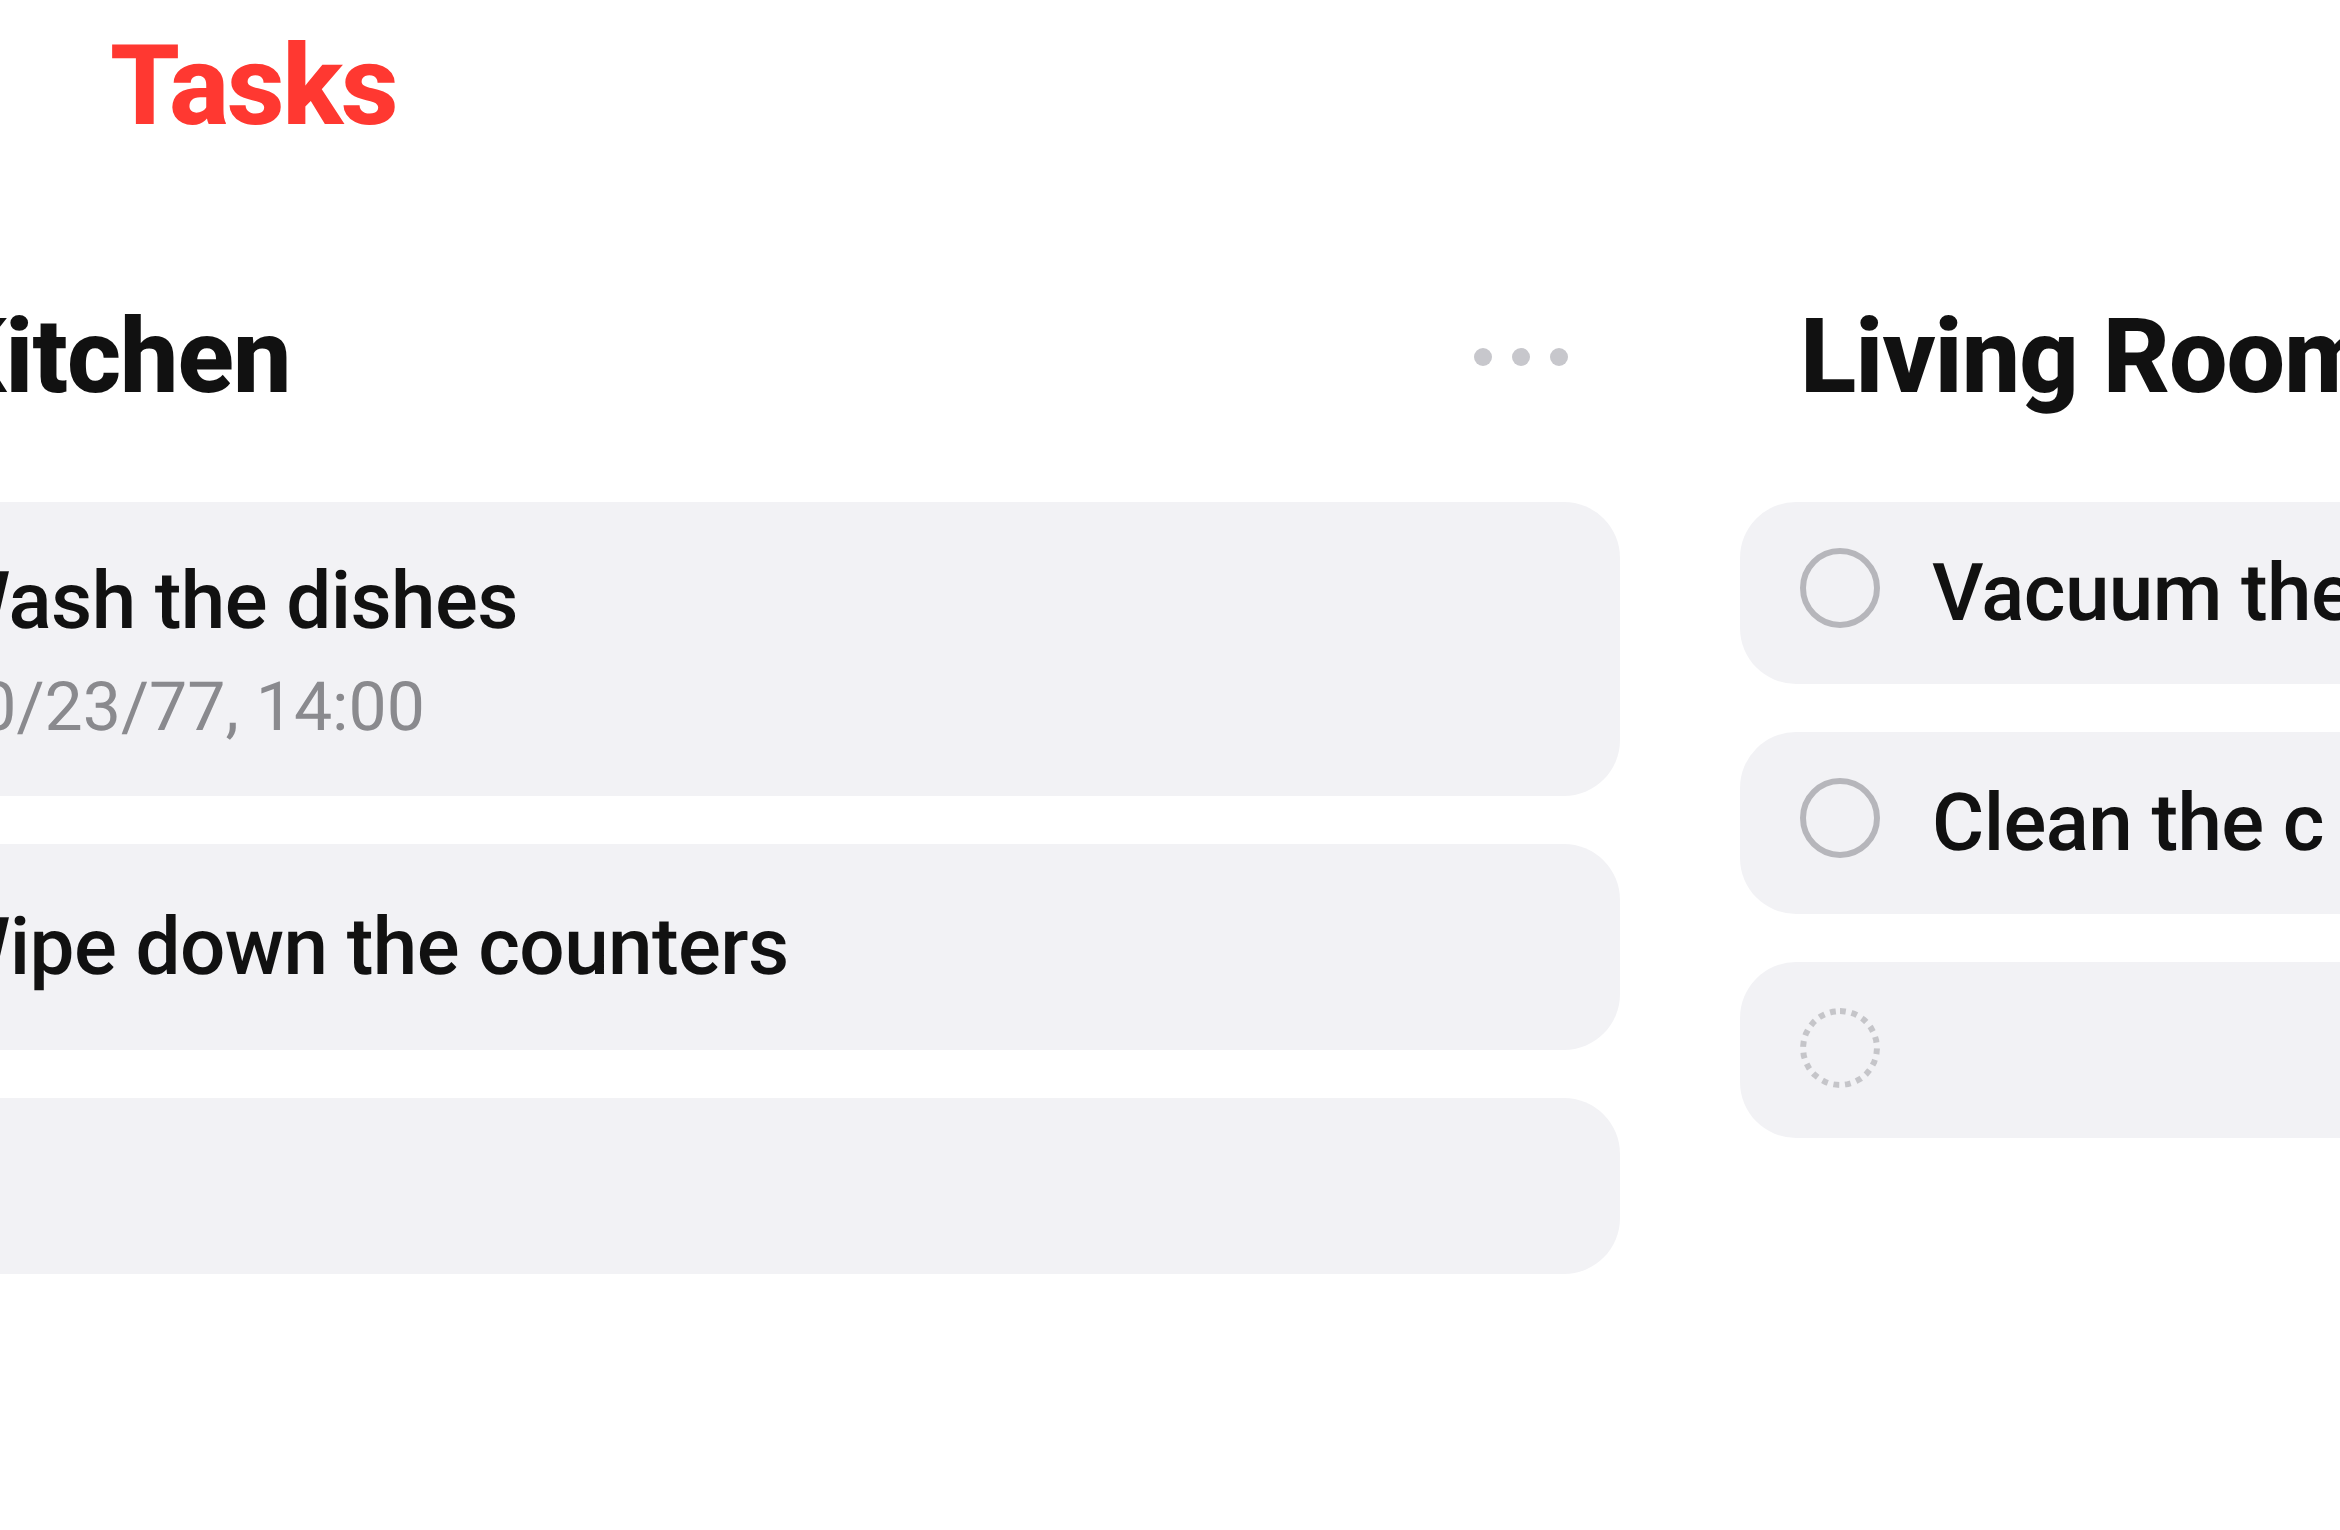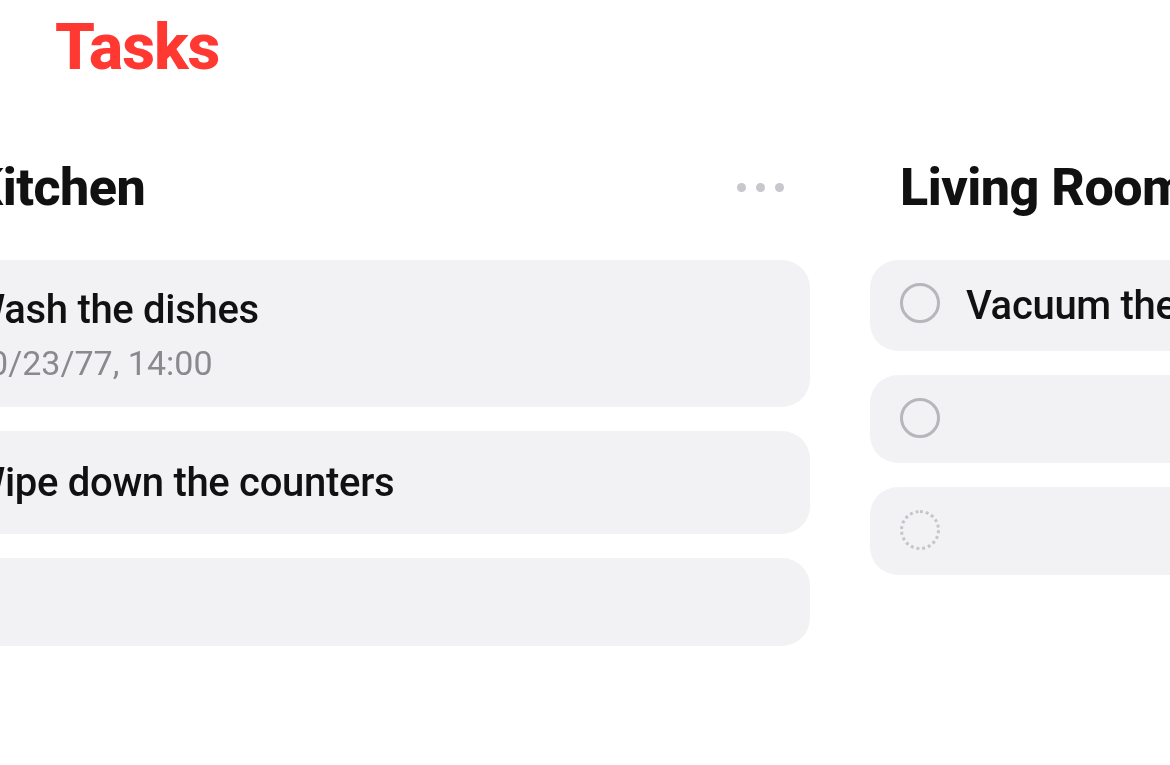--- a/index.html
+++ b/index.html
@@ -9,21 +9,21 @@
   }
   body {
     font-family: -apple-system, BlinkMacSystemFont, "Segoe UI", Roboto, Helvetica, Arial, sans-serif;
     background: #ffffff;
     width: 1170px;
     height: 765px;
     overflow: hidden;
     position: relative;
   }
   .page-title {
-    font-size: 64px;
+    font-size: 56px;
     font-weight: 800;
     color: #ff3831;
     letter-spacing: -1px;
     margin-left: 55px;
     margin-top: 10px;
   }
   .board {
     display: flex;
     gap: 60px;
     margin-top: 72px;
@@ -151,20 +151,23 @@
 
     <div class="card">
       <div class="checkbox"></div>
       <div class="card-text">
         <div class="task-title">Vacuum the</div>
       </div>
     </div>
 
     <div class="card">
       <div class="checkbox"></div>
+      <div class="card-text">
+        <div class="task-title">Clean the c</div>
+      </div>
     </div>
 
     <div class="card">
       <div class="checkbox dotted"></div>
       <div class="card-text">
         <div class="task-title"></div>
       </div>
     </div>
   </div>
 

